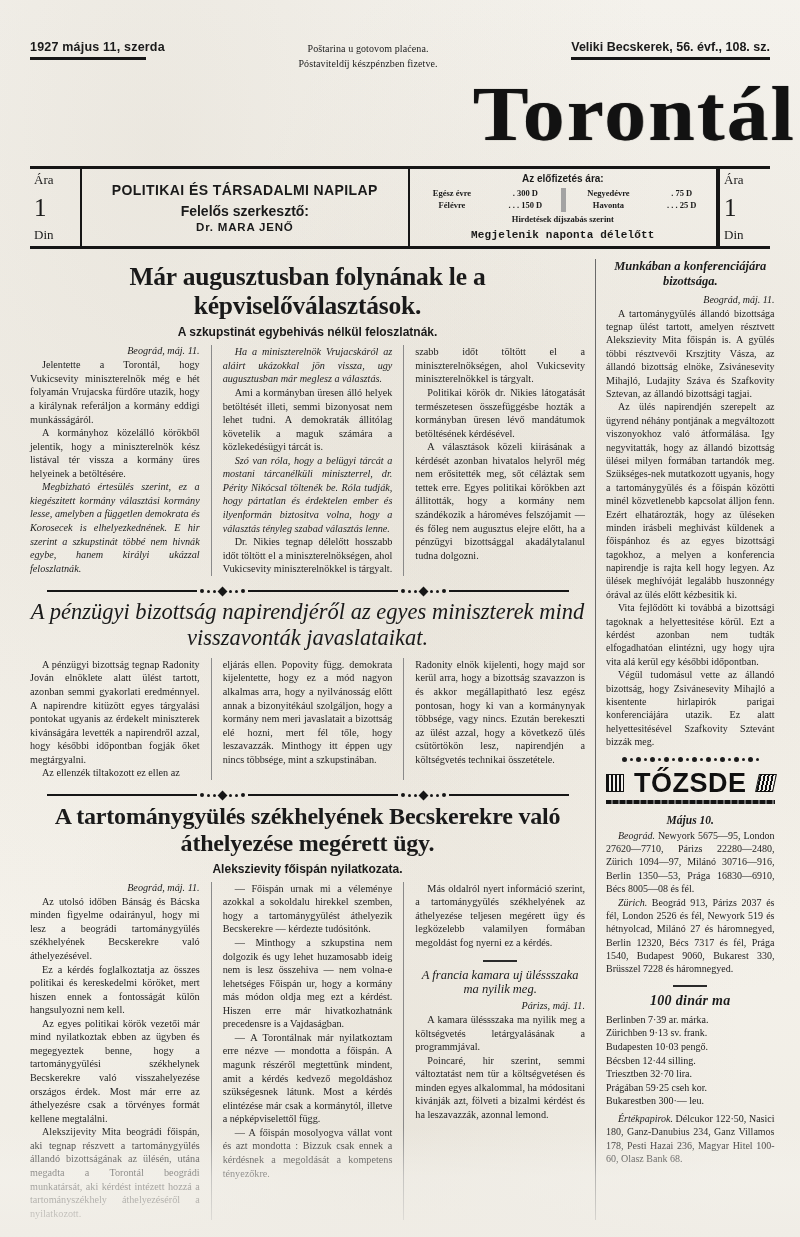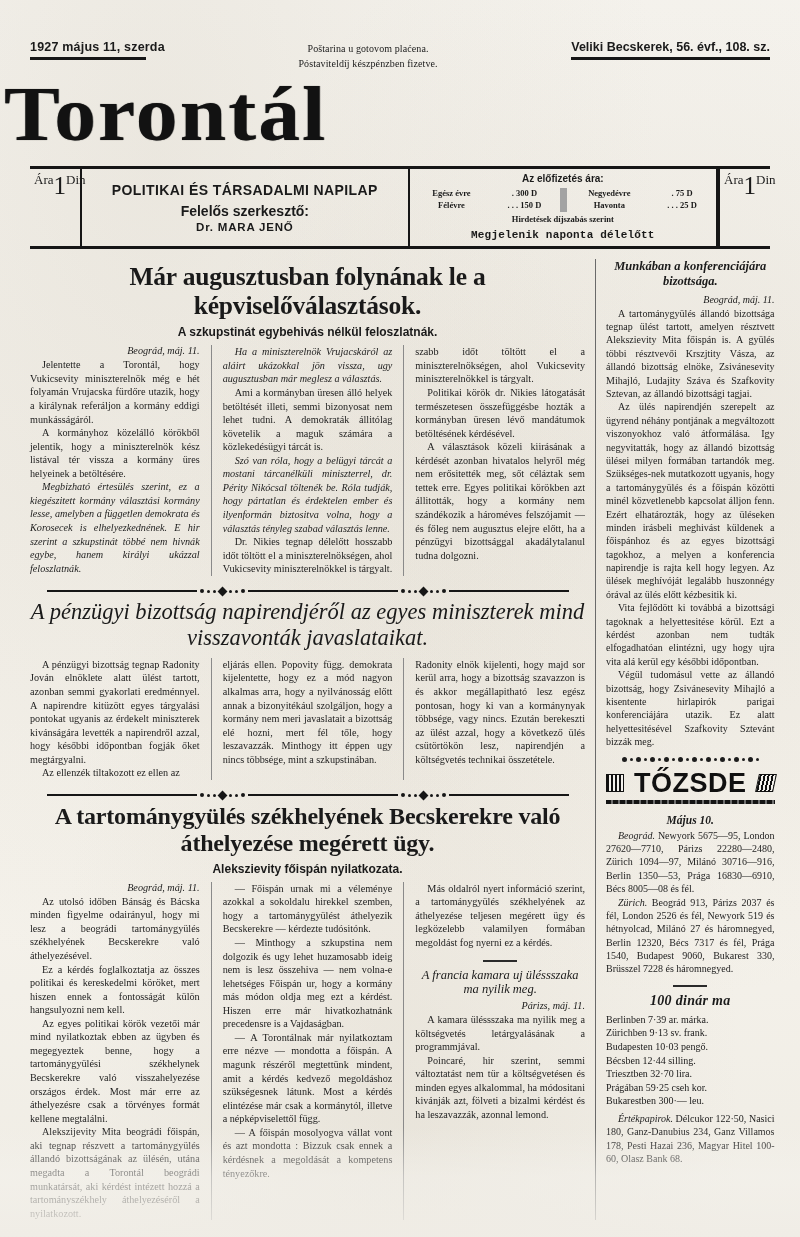--- a/index.html
+++ b/index.html
@@ -26,63 +26,63 @@
 
   
   .topbar{display:flex;align-items:flex-start;justify-content:space-between;padding-top:40px;}
   .topbar .date{font-family:"Liberation Sans",sans-serif;font-weight:bold;font-size:12.5px;letter-spacing:.2px;}
   .topbar .date .rule{height:3px;background:#161616;margin-top:3px;width:86%;}
   .topbar .postal{text-align:center;font-size:10px;line-height:1.45;padding-top:2px;letter-spacing:.1px;}
   .topbar .issue{font-family:"Liberation Sans",sans-serif;font-weight:bold;font-size:12.5px;text-align:right;}
   .topbar .issue .rule{height:3px;background:#161616;margin-top:3px;}
 
   
-  .masthead{text-align:left;margin-top:6px;margin-bottom:15px;}
+  .masthead{text-align:right;margin-top:6px;margin-bottom:15px;}
   .masthead .title{
     font-family:"Liberation Serif",serif;
     font-weight:bold;
     font-size:78px;
     line-height:.95;
     letter-spacing:2px;
     color:#121212;
     text-shadow:0 0 1px rgba(0,0,0,.55), .6px .4px 0 rgba(0,0,0,.30);
     transform:scaleX(1.07);
   }
 
   
   .headbox{
     border-top:3px solid #161616;
     border-bottom:3px solid #161616;
     display:flex;margin-top:6px;font-size:10px;
   }
   .headbox > div{padding:3px 4px;box-sizing:border-box;}
   .hb-price{
     width:52px;text-align:left;font-family:"Liberation Serif",serif;
-    display:flex;justify-content:space-between;
+    display:flex;flex-direction:column;justify-content:space-between;
     border-right:2px solid #161616;
   }
   .hb-price.right{border-right:none;border-left:2px solid #161616;}
   .hb-price .ara{font-size:13px;}
   .hb-price .num{font-size:25px;font-weight:normal;line-height:1;margin:1px 0;}
   .hb-price .din{font-size:13px;}
   .hb-left{flex:1.22;text-align:center;line-height:1.45;border-right:2px solid #161616;}
   .hb-left .l1{font-family:"Liberation Sans",sans-serif;font-weight:bold;font-size:10.5px;letter-spacing:.3px;}
   .hb-left .l2{font-size:9px;font-weight:bold;}
   .hb-left .l3{font-family:"Liberation Sans",sans-serif;font-weight:bold;font-size:11px;margin-top:2px;}
   .hb-left .l4{font-size:9px;font-weight:bold;display:flex;justify-content:space-around;}
   .hb-left .l5{font-size:9px;font-weight:bold;}
   .hb-mid{flex:1.15;text-align:center;border-right:2px solid #161616;display:flex;flex-direction:column;justify-content:center;}
   .hb-mid .pol{font-family:"Liberation Sans",sans-serif;font-weight:bold;font-size:14px;letter-spacing:.4px;}
   .hb-mid .fel{font-family:"Liberation Sans",sans-serif;font-weight:bold;font-size:14px;margin-top:5px;}
   .hb-mid .edt{font-family:"Liberation Sans",sans-serif;font-weight:bold;font-size:11.5px;letter-spacing:.8px;margin-top:2px;}
   .hb-right{flex:1.08;text-align:center;border-right:2px solid #161616;line-height:1.4;}
   .hb-right .t1{font-family:"Liberation Sans",sans-serif;font-weight:bold;font-size:10px;}
   .hb-right table{width:100%;border-collapse:collapse;font-size:8.5px;font-weight:bold;margin:2px 0;}
   .hb-right td{padding:0 2px;white-space:nowrap;}
-  .hb-right td.sep{border-left:7px solid #a3a3a3;}
+  .hb-right td.sep{border-left:5px solid #a3a3a3;}
   .hb-right .t3{font-size:8.5px;font-weight:bold;}
   .hb-right .t4{font-family:Liberation Mono, monospace;font-weight:bold;font-size:11px;letter-spacing:.2px;margin-top:2px;}
 
   
   .body-area{display:flex;margin-top:10px;}
   .main-area{width:555px;flex:0 0 555px;}
   .rail{flex:1;border-left:1px solid #6a6a6a;padding-left:10px;margin-left:10px;}
 
   
   h1.hl{

